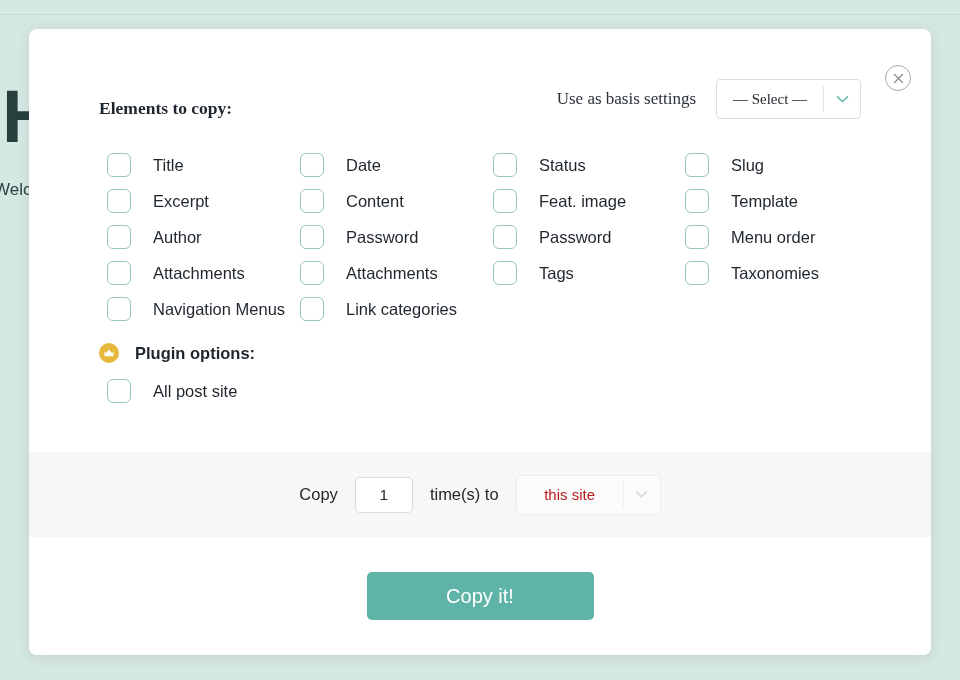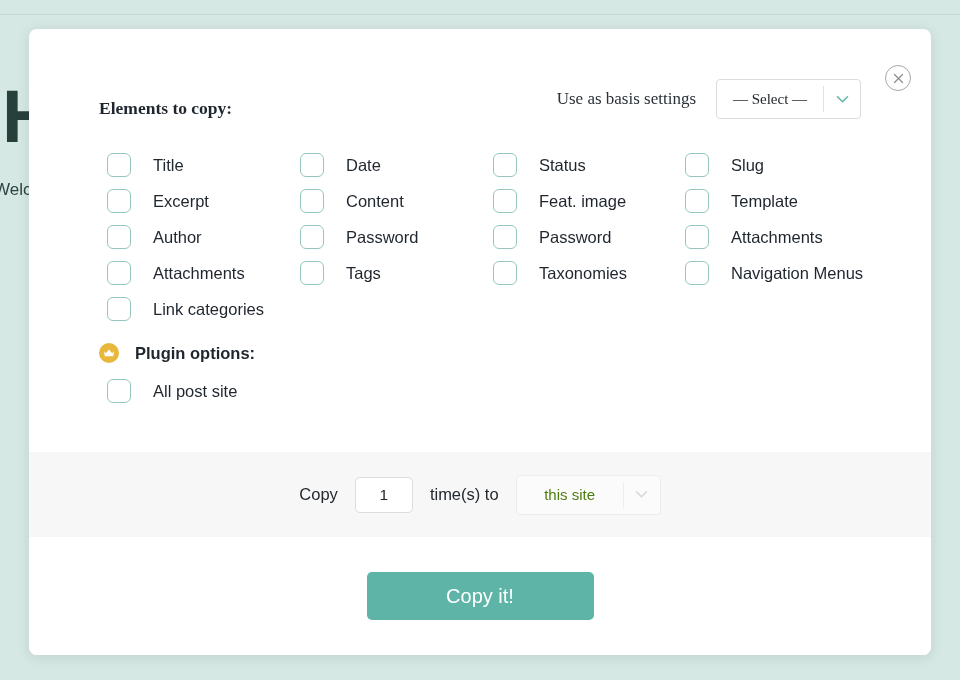--- a/index.html
+++ b/index.html
@@ -133,21 +133,21 @@
     display: flex;
     align-items: center;
     justify-content: center;
     color: #63b8aa;
   }
   .select-box.disabled {
     border-color: #ededed;
     background: #fbfbfb;
     cursor: default;
   }
-  .select-box.disabled .sel-value { color: #4d7c0f; }
+  .select-box.disabled .sel-value { color: #b91c1c; }
   .select-box.disabled .sel-arrow { color: #d8d8d8; }
   .select-box.disabled .sel-divider { background: #eeeeee; }
 
   
   .cb-grid {
     margin-top: 34px;
     display: grid;
     grid-template-columns: 193px 193px 192px auto;
     row-gap: 12px;
   }
@@ -325,20 +325,24 @@
       </label>
       <label class="cb-item">
         <span class="cb"></span>
         <span class="cb-label">Password</span>
       </label>
       <label class="cb-item">
         <span class="cb"></span>
         <span class="cb-label">Password</span>
       </label>
 
+      <label class="cb-item">
+        <span class="cb"></span>
+        <span class="cb-label">Menu order</span>
+      </label>
       <label class="cb-item">
         <span class="cb"></span>
         <span class="cb-label">Attachments</span>
       </label>
       <label class="cb-item">
         <span class="cb"></span>
         <span class="cb-label">Attachments</span>
       </label>
 
       <label class="cb-item">

